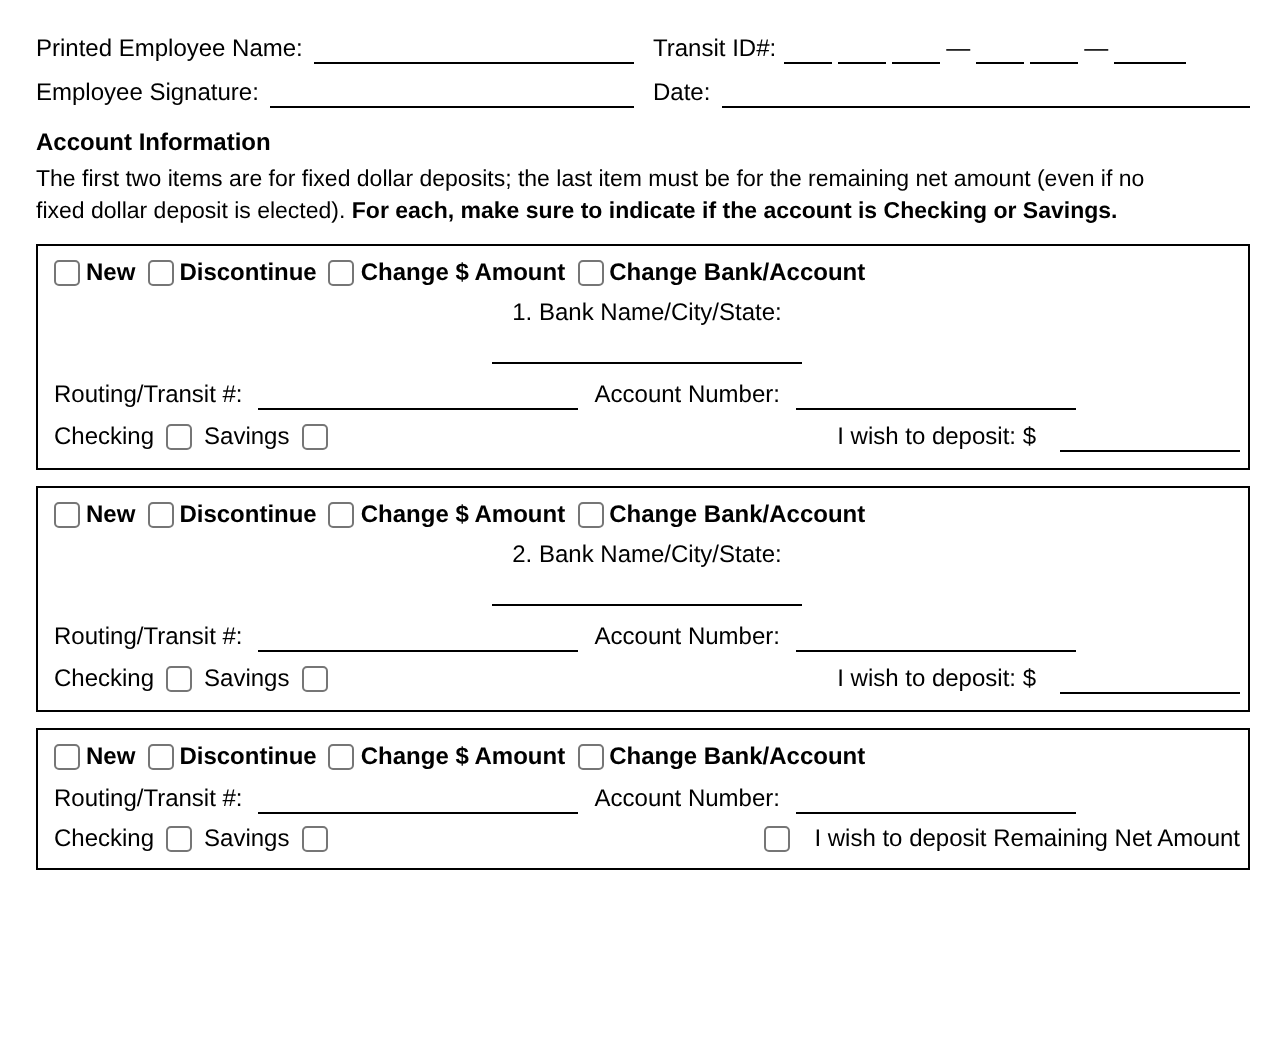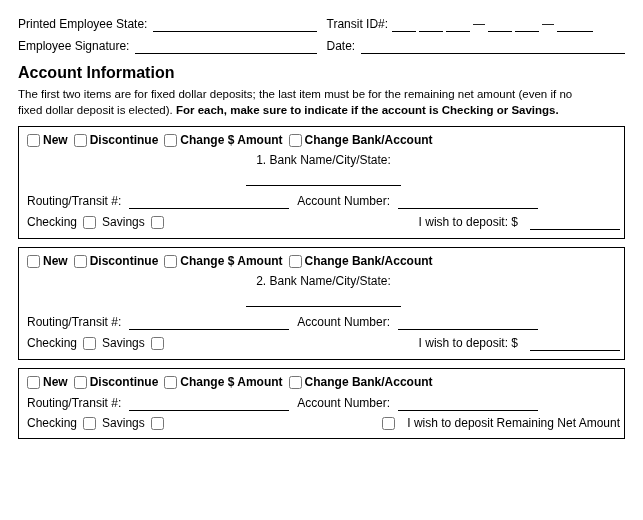--- a/index.html
+++ b/index.html
@@ -39,21 +39,21 @@
     .employee-id-row {
       display: flex;
       align-items: center;
       gap: 4px;
     }
     .account-info-header {
       margin-top: 4px;
       margin-bottom: 4px;
     }
     .account-info-header strong {
-      font-size: 16px;
+      font-size: 12px;
     }
     .account-info-desc {
       font-size: 11.5px;
       line-height: 1.4;
       margin-bottom: 8px;
     }
     .section-box {
       border: 1px solid #000;
       margin-bottom: 8px;
       padding: 6px 4px 8px 8px;
@@ -124,21 +124,21 @@
       display: flex;
       align-items: center;
       gap: 6px;
     }
   </style>
 </head>
 <body>
 
 <div class="header-grid">
   <div class="field-row">
-    <span class="field-label">Printed Employee State:</span>
+    <span class="field-label">Printed Employee Name:</span>
     <input class="field-line" type="text" style="">
   </div>
   <div class="employee-id-row field-row">
     <span class="field-label">Transit ID#:</span>
     <div class="emp-id-segments">
       <div class="seg"></div>
       <div class="seg"></div>
       <div class="seg"></div>
       <span>—</span>
       <div class="seg"></div>

